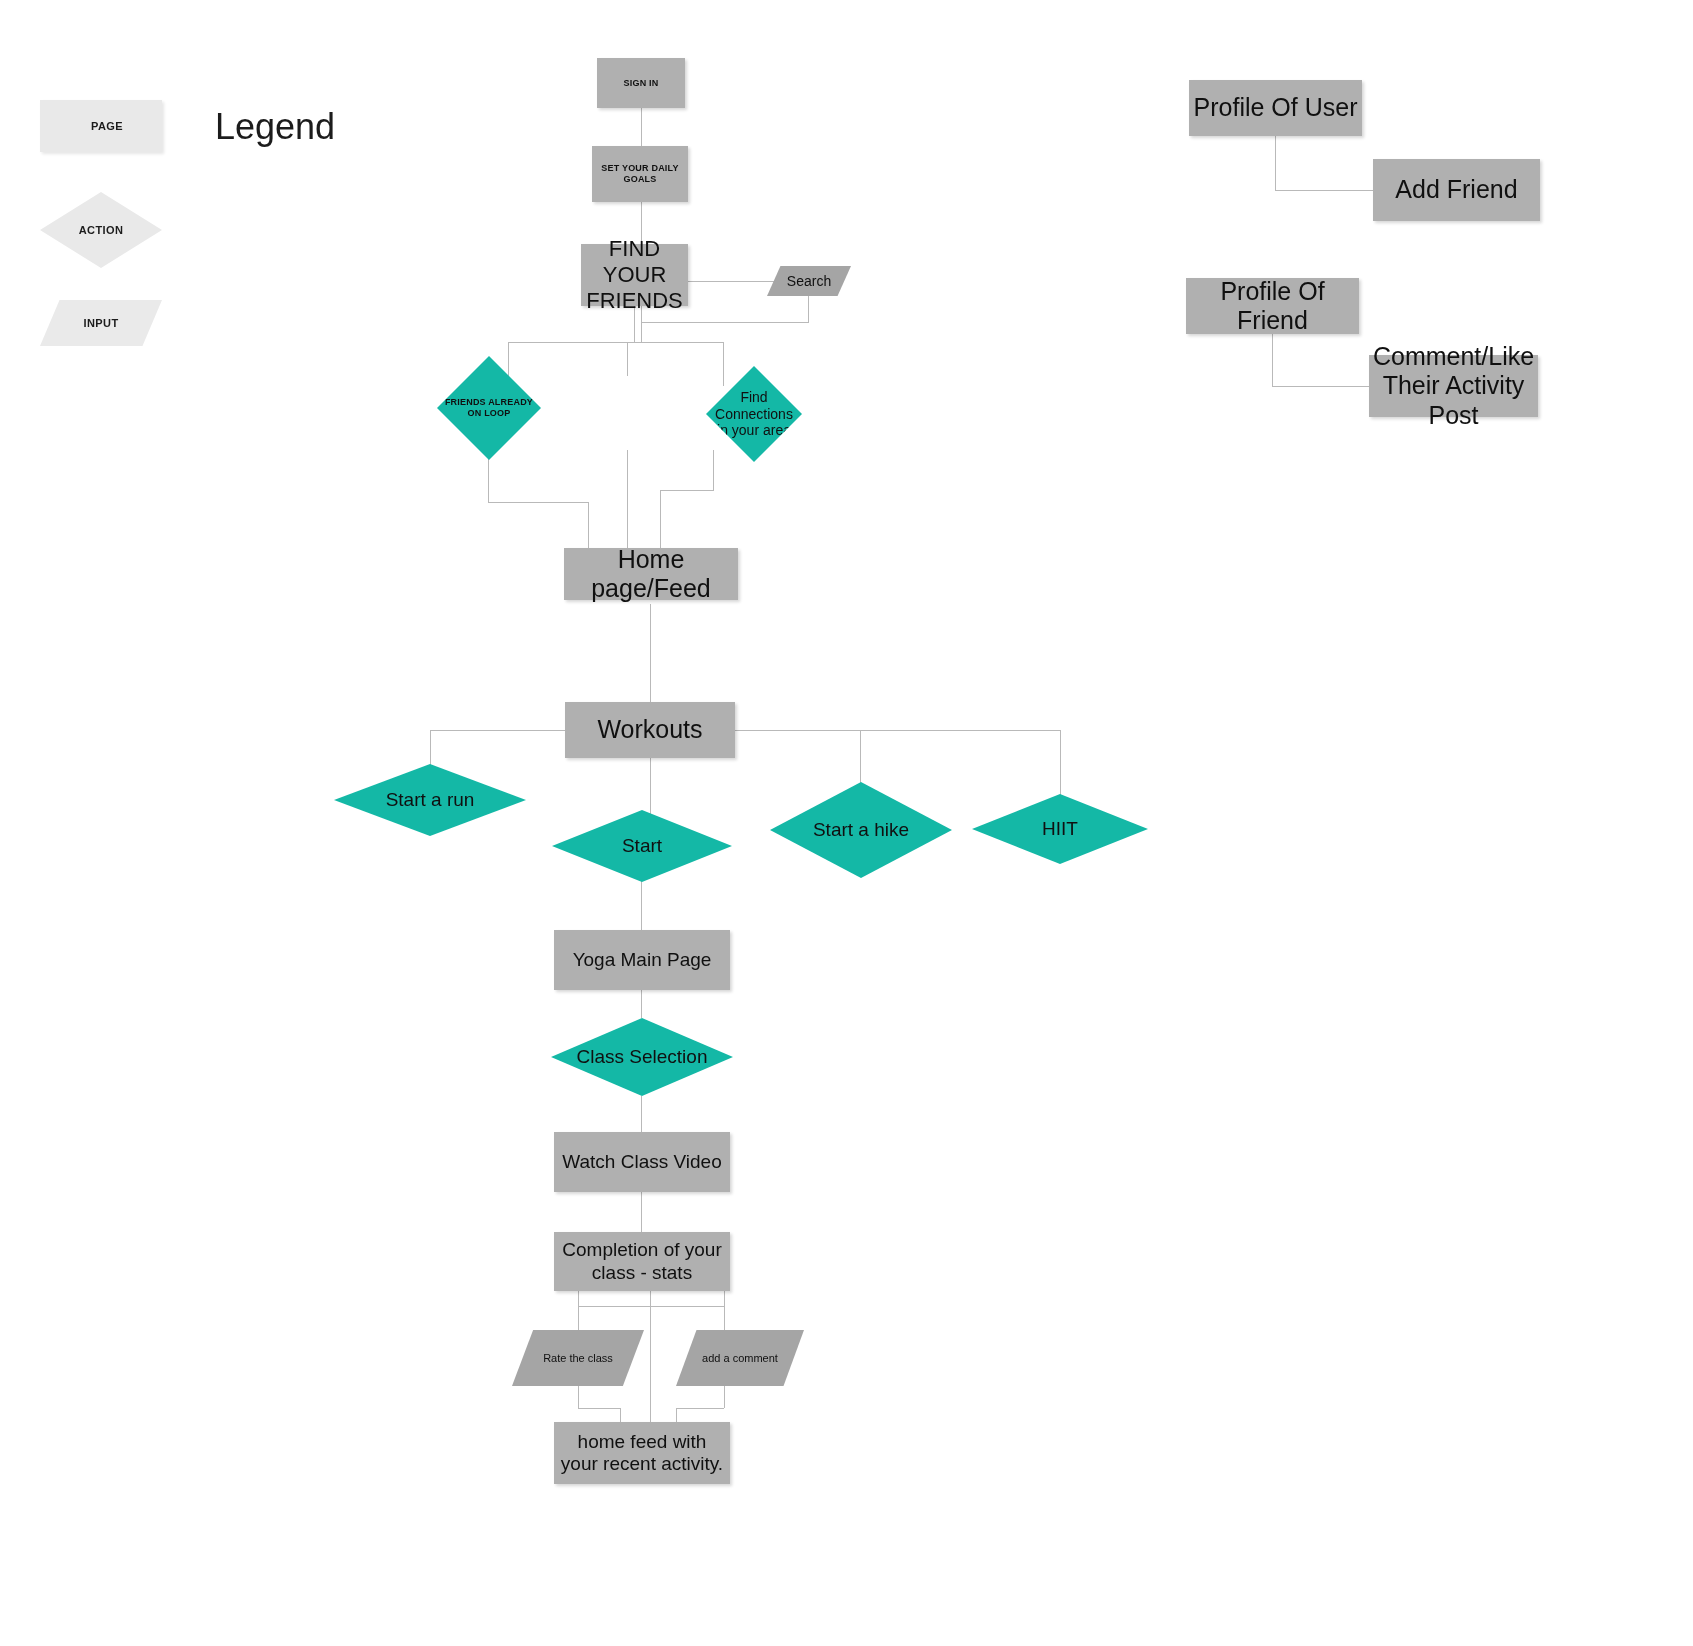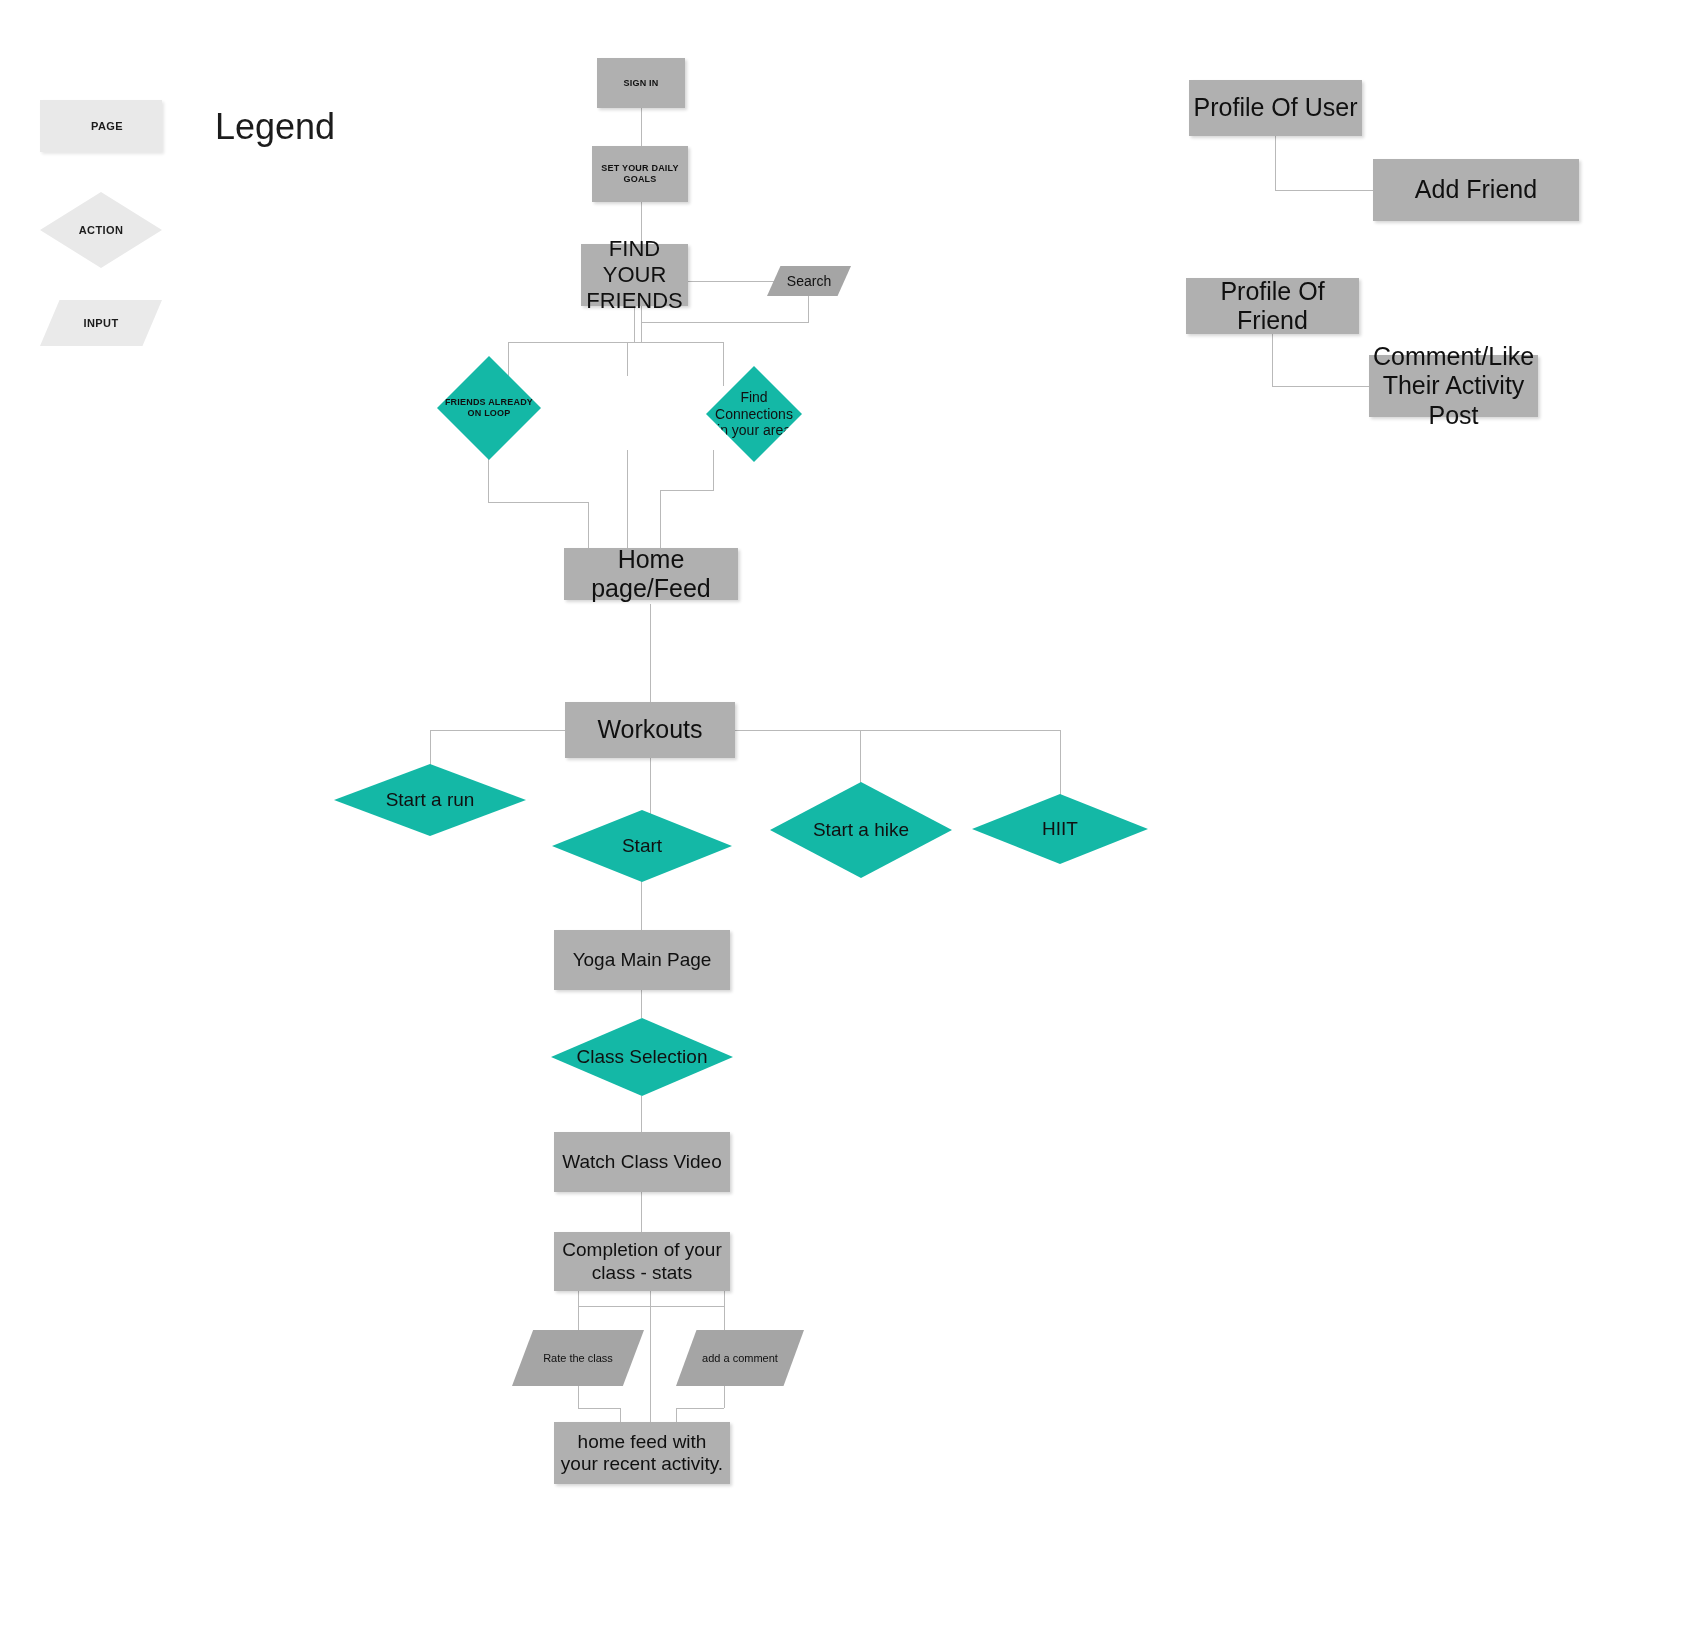--- a/index.html
+++ b/index.html
@@ -246,21 +246,21 @@
   </div>
 
   <div class="node page t-lg" style="left:554px; top:1422px; width:176px; height:62px;">
     <span class="lbl">home feed with your recent activity.</span>
   </div>
 
   <div class="node page t-xxl" style="left:1189px; top:80px; width:173px; height:56px;">
     <span class="lbl">Profile Of User</span>
   </div>
 
-  <div class="node page t-xxl" style="left:1373px; top:159px; width:206px; height:62px;">
+  <div class="node page t-xxl" style="left:1373px; top:159px; width:167px; height:62px;">
     <span class="lbl">Add Friend</span>
   </div>
 
   <div class="node page t-xxl" style="left:1186px; top:278px; width:173px; height:56px;">
     <span class="lbl">Profile Of Friend</span>
   </div>
 
   <div class="node page t-xxl" style="left:1369px; top:355px; width:169px; height:62px;">
     <span class="lbl">Comment/Like Their Activity Post</span>
   </div>

